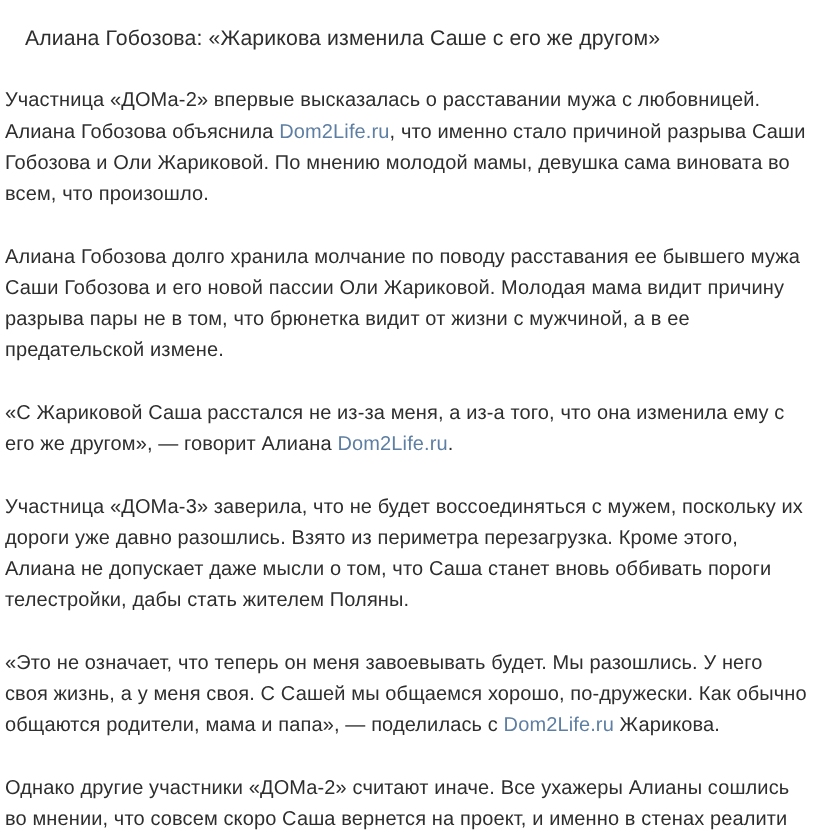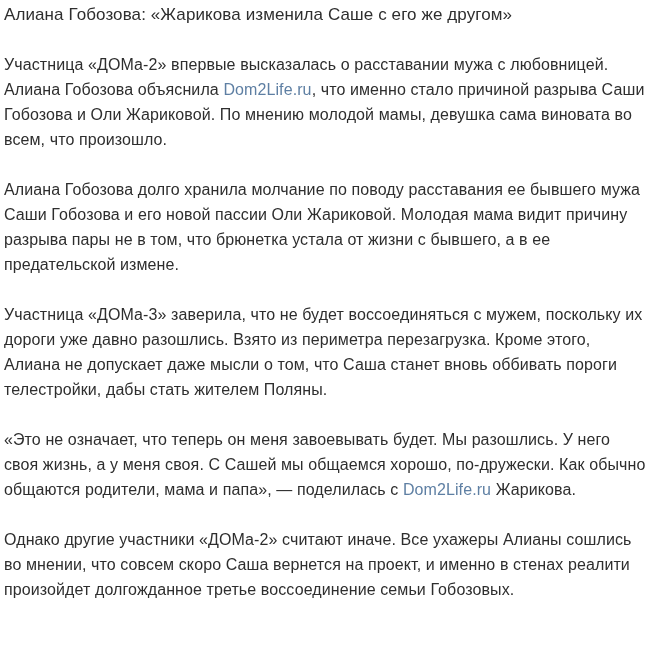--- a/index.html
+++ b/index.html
@@ -14,21 +14,21 @@
     font-family: "Liberation Sans", sans-serif;
     color: var(--text-color, #2e2e2e);
     background: var(--bg-color, #ffffff);
   }
   .page {
     padding: 2px 12px 0 4px;
     box-sizing: border-box;
     width: 670px;
   }
   .title {
-    margin: 0;
+    margin: 16px;
     font-size: 17px;
     font-weight: 400;
     line-height: 25px;
     letter-spacing: 0.1px;
   }
   .article-body p {
     margin: 25px 12px 0 0;
     font-size: 16px;
     font-weight: 400;
     line-height: 25px;
@@ -40,18 +40,19 @@
     text-decoration: none;
   }
 </style>
 </head>
 <body>
 
 <div class="page">
   <h1 class="title">Алиана Гобозова: «Жарикова изменила Саше с его же другом»</h1>
   <div class="article-body">
       <p><span>Участница «ДОМа-2» впервые высказалась о расставании мужа с любовницей. Алиана Гобозова объяснила </span><span class="link">Dom2Life.ru</span><span>, что именно стало причиной разрыва Саши Гобозова и Оли Жариковой. По мнению молодой мамы, девушка сама виновата во всем, что произошло.</span></p>
-      <p><span>Алиана Гобозова долго хранила молчание по поводу расставания ее бывшего мужа Саши Гобозова и его новой пассии Оли Жариковой. Молодая мама видит причину разрыва пары не в том, что брюнетка устала от жизни с бывшего, а в ее предательской измене.</span></p>
+      <p><span>Алиана Гобозова долго хранила молчание по поводу расставания ее бывшего мужа Саши Гобозова и его новой пассии Оли Жариковой. Молодая мама видит причину разрыва пары не в том, что брюнетка видит от жизни с мужчиной, а в ее предательской измене.</span></p>
+      <p><span>«С Жариковой Саша расстался не из-за меня, а из-а того, что она изменила ему с его же другом», — говорит Алиана </span><span class="link">Dom2Life.ru</span><span>.</span></p>
       <p><span>Участница «ДОМа-3» заверила, что не будет воссоединяться с мужем, поскольку их дороги уже давно разошлись. Взято из периметра перезагрузка. Кроме этого, Алиана не допускает даже мысли о том, что Саша станет вновь оббивать пороги телестройки, дабы стать жителем Поляны.</span></p>
       <p><span>«Это не означает, что теперь он меня завоевывать будет. Мы разошлись. У него своя жизнь, а у меня своя. С Сашей мы общаемся хорошо, по-дружески. Как обычно общаются родители, мама и папа», — поделилась с </span><span class="link">Dom2Life.ru</span><span> Жарикова.</span></p>
       <p><span>Однако другие участники «ДОМа-2» считают иначе. Все ухажеры Алианы сошлись во мнении, что совсем скоро Саша вернется на проект, и именно в стенах реалити произойдет долгожданное третье воссоединение семьи Гобозовых.</span></p>
     </div>
 </div>
 
 </body></html>

